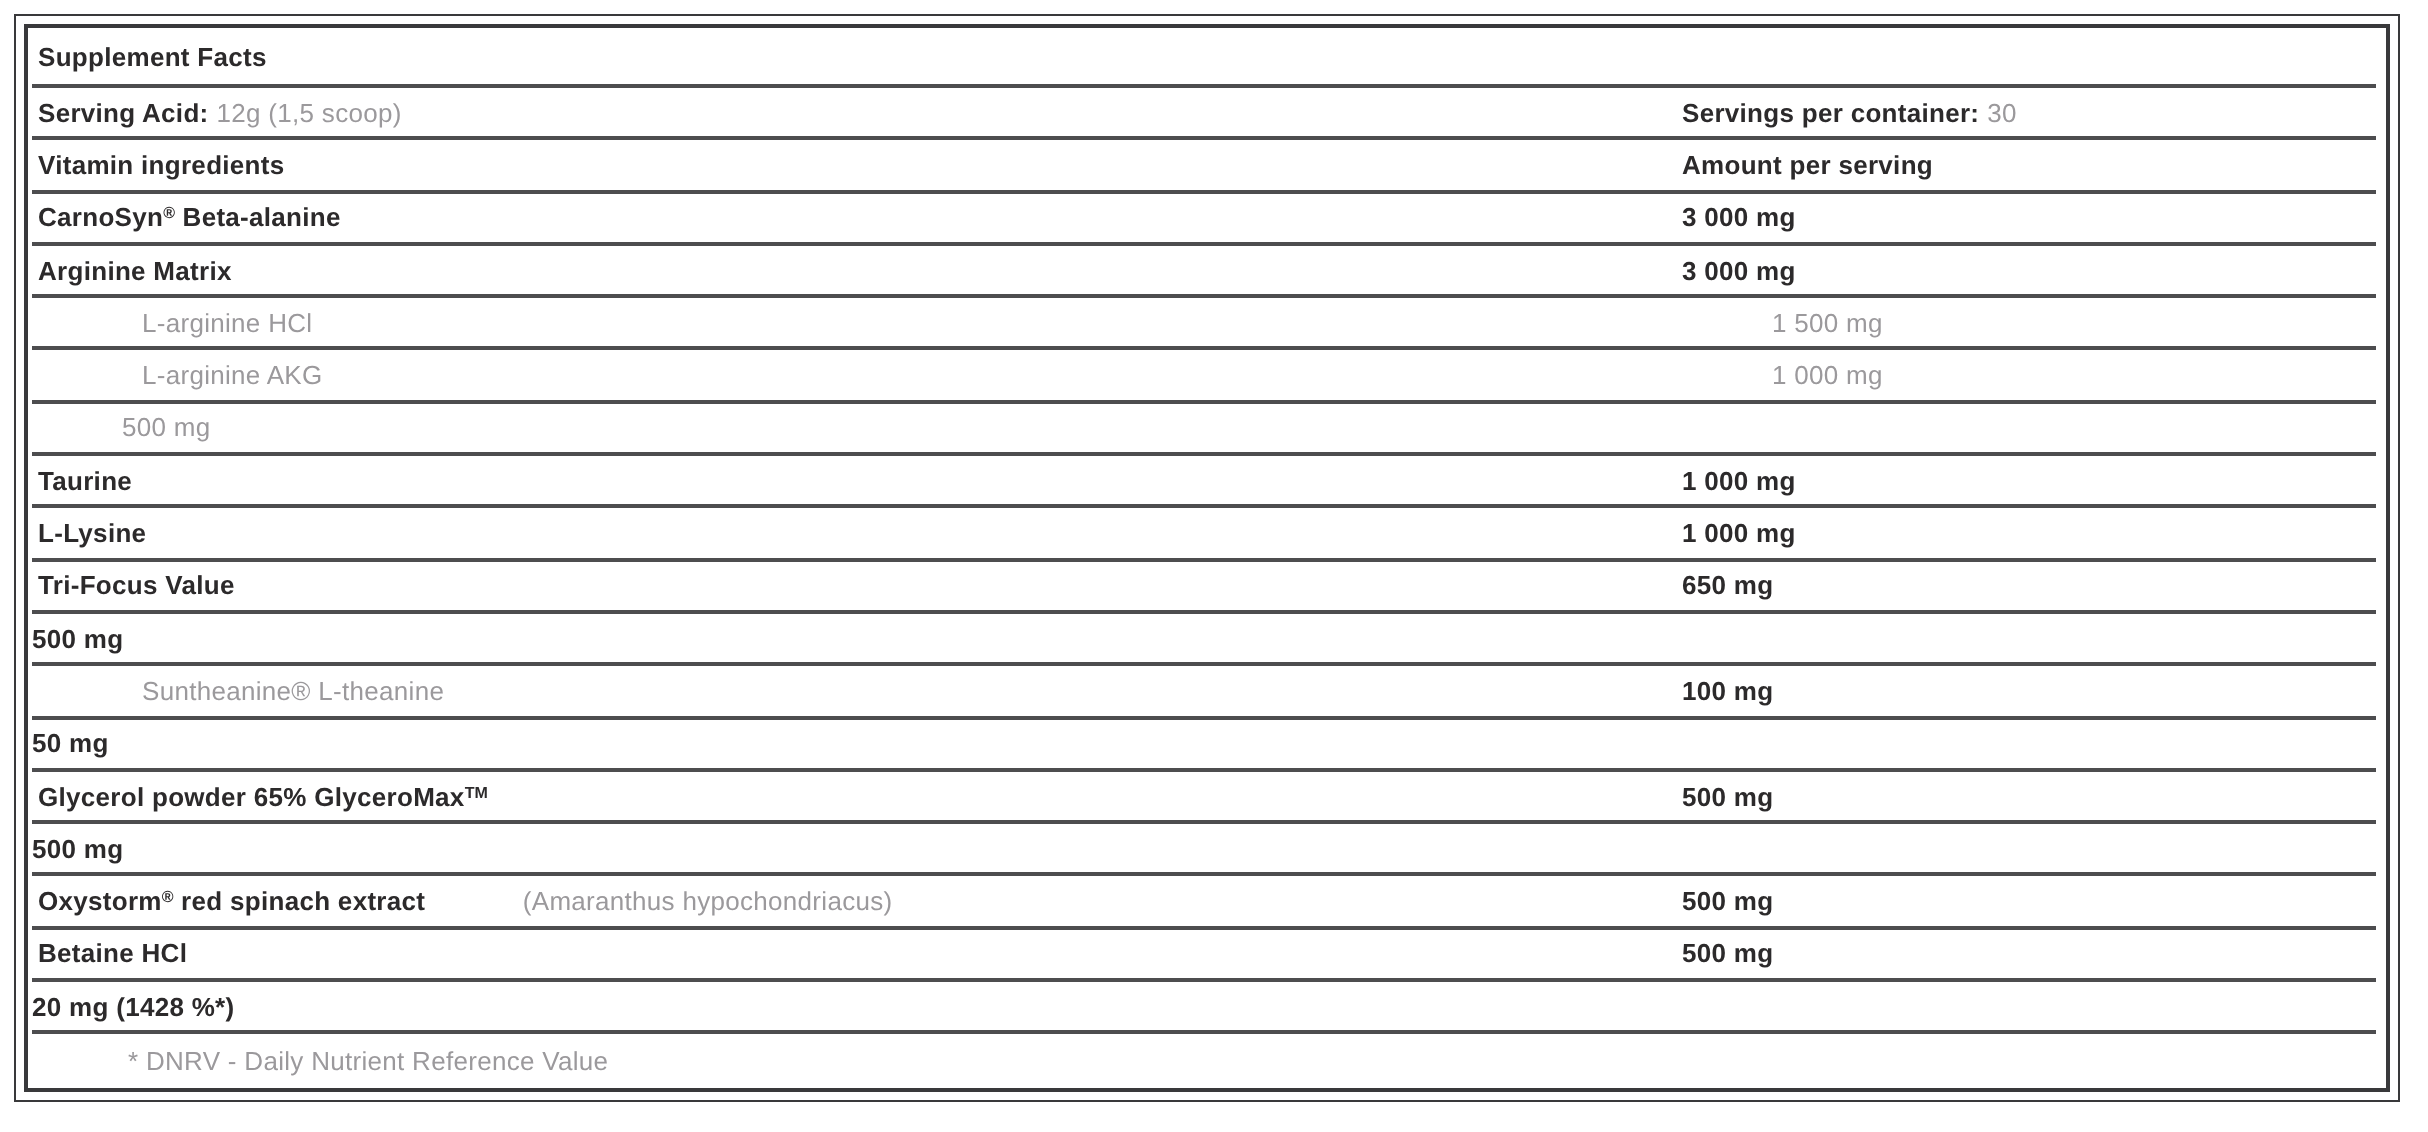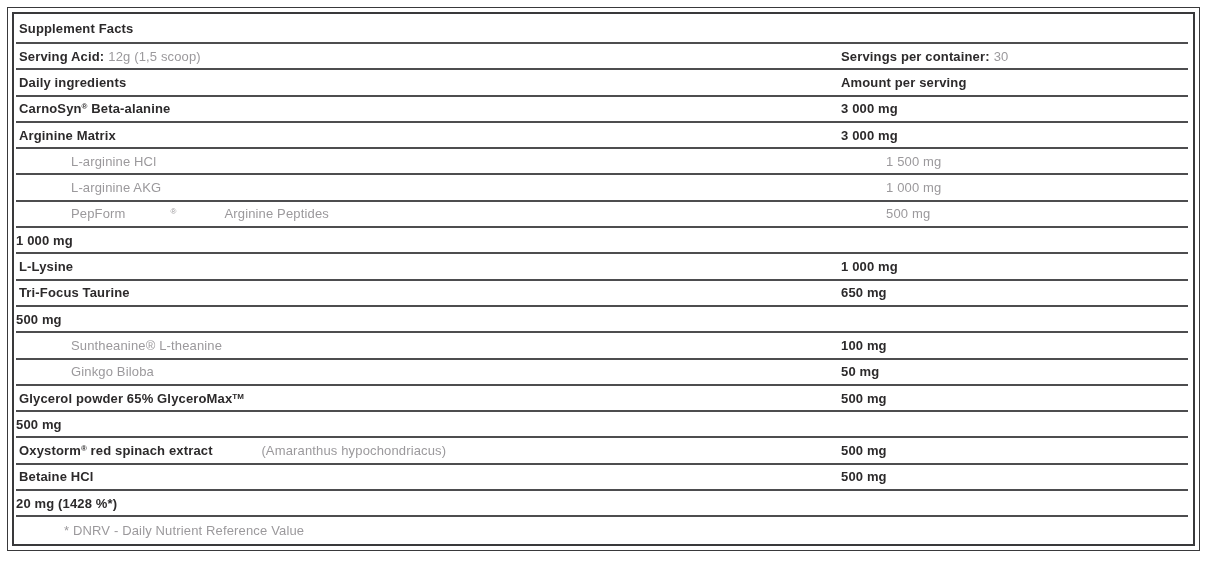--- a/index.html
+++ b/index.html
@@ -57,21 +57,21 @@
         <div class="cell-left">
           <span class="t-bold">Serving Acid:</span><span class="t-gray val">12g (1,5 scoop)</span>
         </div>
         <div class="cell-right">
           <span class="t-bold">Servings per container:</span><span class="t-gray val">30</span>
         </div>
       </div>
 
       <div class="row">
         <div class="cell-left">
-          <span class="t-bold">Daily ingredients</span>
+          <span class="t-bold">Vitamin ingredients</span>
         </div>
         <div class="cell-right">
           <span class="t-bold">Amount per serving</span>
         </div>
       </div>
 
       <div class="row">
           <div class="cell-left"><span class="t-bold">CarnoSyn</span><span class="t-bold sup">®</span><span class="t-bold"> Beta-alanine</span></div>
           <div class="cell-right"><span class="t-bold">3 000 mg</span></div>
         </div>
@@ -81,43 +81,42 @@
         </div>
         <div class="row">
           <div class="cell-left indent"><span class="t-gray">L-arginine HCl</span></div>
           <div class="cell-right"><span class="t-gray">1 500 mg</span></div>
         </div>
         <div class="row">
           <div class="cell-left indent"><span class="t-gray">L-arginine AKG</span></div>
           <div class="cell-right"><span class="t-gray">1 000 mg</span></div>
         </div>
         <div class="row">
-          <div class="cell-left indent"><span class="t-gray">PepForm</span><span class="t-gray sup">®</span><span class="t-gray"> Arginine Peptides</span></div>
           <div class="cell-right"><span class="t-gray">500 mg</span></div>
         </div>
         <div class="row">
+          <div class="cell-left"><span class="t-bold">Taurine</span></div>
           <div class="cell-right"><span class="t-bold">1 000 mg</span></div>
         </div>
         <div class="row">
           <div class="cell-left"><span class="t-bold">L-Lysine</span></div>
           <div class="cell-right"><span class="t-bold">1 000 mg</span></div>
         </div>
         <div class="row">
-          <div class="cell-left"><span class="t-bold">Tri-Focus Taurine</span></div>
+          <div class="cell-left"><span class="t-bold">Tri-Focus Value</span></div>
           <div class="cell-right"><span class="t-bold">650 mg</span></div>
         </div>
         <div class="row">
           <div class="cell-right"><span class="t-bold">500 mg</span></div>
         </div>
         <div class="row">
           <div class="cell-left indent"><span class="t-gray">Suntheanine® L-theanine</span></div>
           <div class="cell-right"><span class="t-bold">100 mg</span></div>
         </div>
         <div class="row">
-          <div class="cell-left indent"><span class="t-gray">Ginkgo Biloba</span></div>
           <div class="cell-right"><span class="t-bold">50 mg</span></div>
         </div>
         <div class="row">
           <div class="cell-left"><span class="t-bold">Glycerol powder 65% GlyceroMax</span><span class="t-bold sup">TM</span></div>
           <div class="cell-right"><span class="t-bold">500 mg</span></div>
         </div>
         <div class="row">
           <div class="cell-right"><span class="t-bold">500 mg</span></div>
         </div>
         <div class="row">

